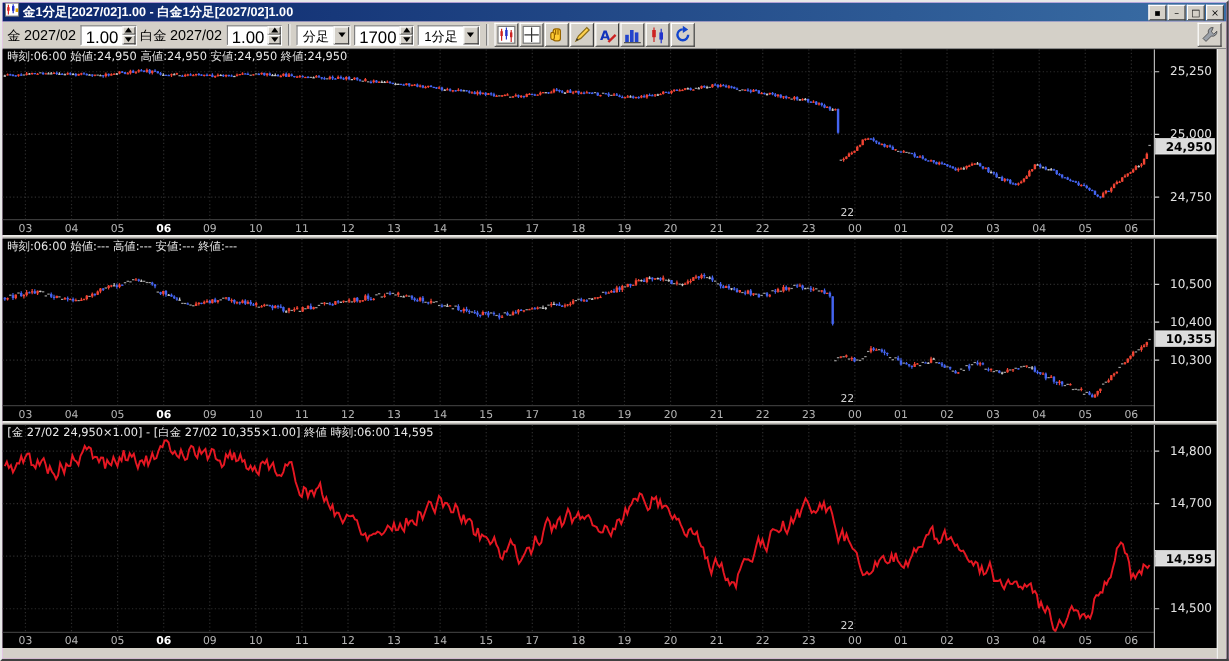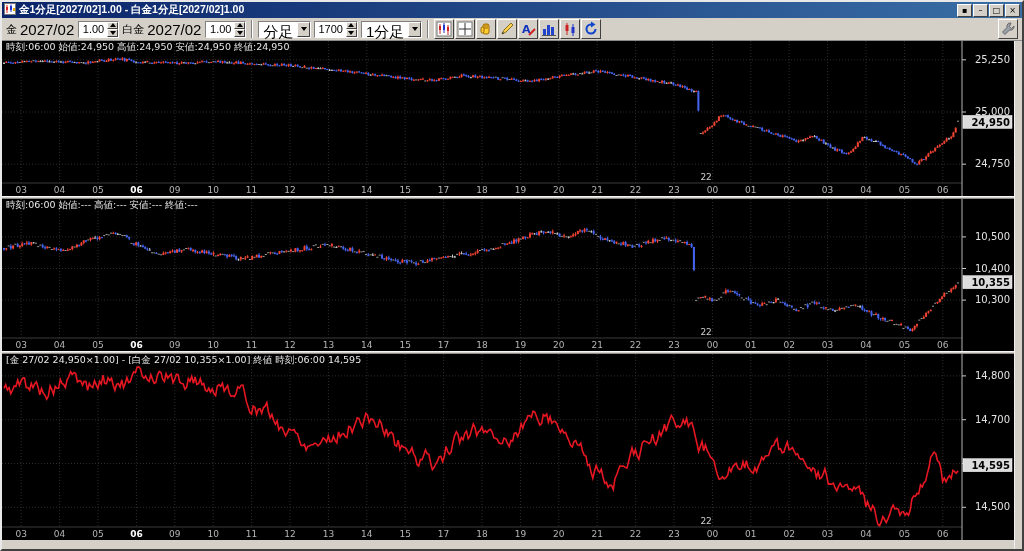--- a/index.html
+++ b/index.html
@@ -4,27 +4,27 @@
 <style>
   *{box-sizing:border-box;margin:0;padding:0;}
   html,body{width:1024px;height:551px;background:#808080;font-family:"Liberation Sans",sans-serif;}
   .window{width:1024px;height:551px;background:#f0abfc;border:2px solid;border-color:#e8e8e8 #404040 #404040 #e8e8e8;display:flex;flex-direction:column;overflow:hidden;}
   .titlebar{height:16px;flex:0 0 16px;background:linear-gradient(90deg,#0a246a,#3a6ea5);display:flex;align-items:center;padding:0 2px;gap:3px;}
   .title-text{color:#fff;font-size:10.5px;font-weight:bold;flex:1;white-space:nowrap;overflow:hidden;}
   .win-buttons{display:flex;gap:1px;}
   .win-btn{width:15px;height:13px;font-size:8px;line-height:9px;background:#d4d0c8;border:1px solid;border-color:#fff #404040 #404040 #fff;padding:0;font-family:"DejaVu Sans",sans-serif;cursor:pointer;}
   .toolbar{height:23px;flex:0 0 23px;display:flex;align-items:center;padding:0 4px;gap:3px;background:#d4d0c8;border-bottom:1px solid #8a8a8a;}
   .tb-label{font-size:11px;color:#000;}
-  .tb-text{font-size:15px;color:#000;margin-right:1px;}
+  .tb-text{font-size:12px;color:#000;margin-right:1px;}
   .spin{display:inline-flex;align-items:stretch;background:#fff;border:1px solid;border-color:#808080 #fff #fff #808080;height:17px;}
-  .spin-val{font-size:11px;padding:1px 3px 0 3px;min-width:28px;text-align:right;color:#000;}
+  .spin-val{font-size:14px;padding:1px 3px 0 3px;min-width:28px;text-align:right;color:#000;}
   .spin-btns{display:inline-flex;flex-direction:column;width:11px;}
   .spin-btn{flex:1;display:flex;align-items:center;justify-content:center;background:#d4d0c8;border:1px solid;border-color:#fff #404040 #404040 #fff;cursor:pointer;}
   .combo{display:inline-flex;align-items:stretch;background:#fff;border:1px solid;border-color:#808080 #fff #fff #808080;height:17px;}
-  .combo-val{font-size:15px;padding:1px 4px 0 4px;min-width:30px;color:#000;white-space:nowrap;}
+  .combo-val{font-size:11px;padding:1px 4px 0 4px;min-width:30px;color:#000;white-space:nowrap;}
   .combo-btn{width:13px;display:flex;align-items:center;justify-content:center;background:#d4d0c8;border:1px solid;border-color:#fff #404040 #404040 #fff;cursor:pointer;}
   .arr-up{width:0;height:0;border-left:3px solid transparent;border-right:3px solid transparent;border-bottom:4px solid #000;}
   .arr-down{width:0;height:0;border-left:3px solid transparent;border-right:3px solid transparent;border-top:4px solid #000;}
   .tb-sep{width:2px;height:18px;border-left:1px solid #808080;border-right:1px solid #fff;margin:0 2px;}
   .tb-icons{display:inline-flex;gap:1px;}
   .tb-btn{width:20px;height:20px;background:#d4d0c8;border:1px solid;border-color:#fff #404040 #404040 #fff;padding:1px;cursor:pointer;display:inline-flex;align-items:center;justify-content:center;}
   .tb-spacer{flex:1;}
   .content{flex:1;display:flex;background:#d4d0c8;}
   .panel-col{width:1012px;display:flex;flex-direction:column;}
   .right-gutter{flex:1;background:#d4d0c8;border-left:1px solid #f0f0f0;}

